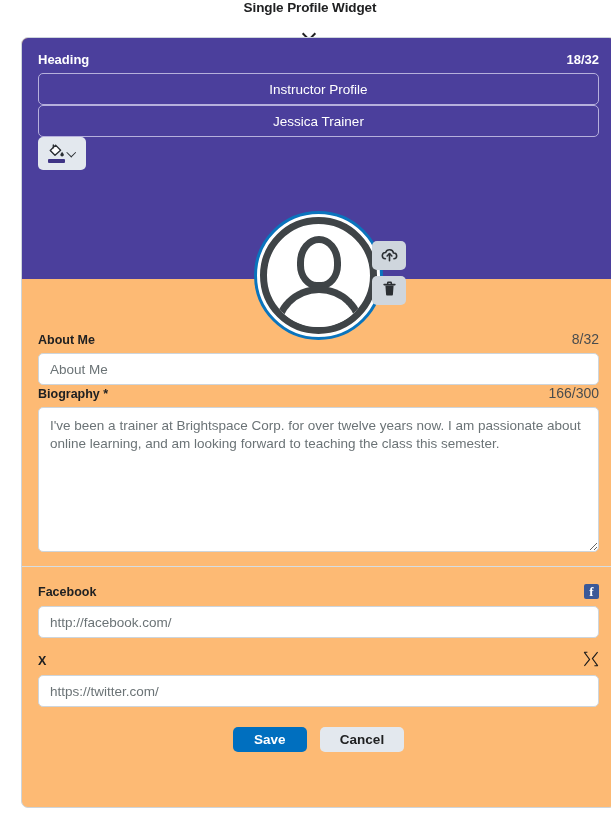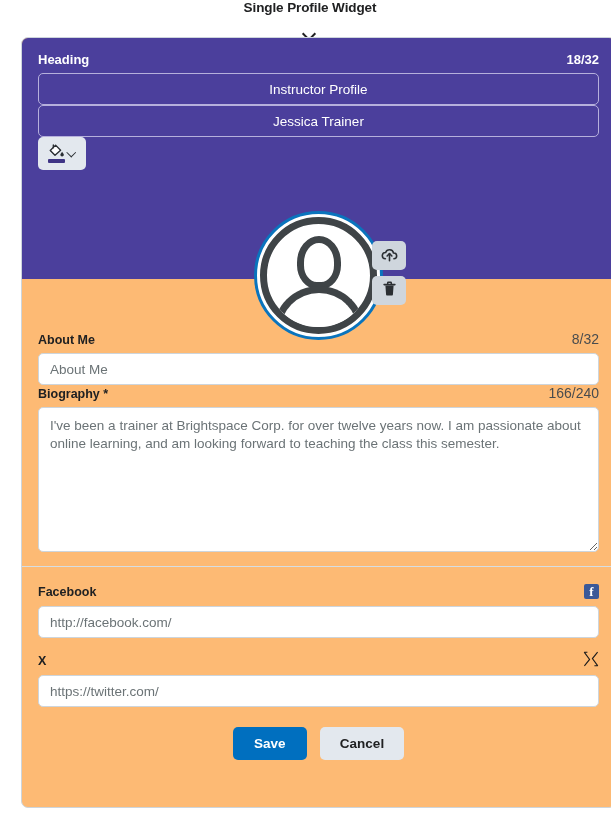--- a/index.html
+++ b/index.html
@@ -299,21 +299,21 @@
   }
 
   
   .footer-actions {
     display: flex;
     justify-content: center;
     gap: 13px;
     padding: 6px 0 0 0;
   }
   .btn {
-    height: 33px;
+    height: 25px;
     min-width: 74px;
     border: none;
     border-radius: 5px;
     font-size: 13.5px;
     font-weight: bold;
     font-family: "Liberation Sans", sans-serif;
     cursor: pointer;
     padding: 0 20px;
   }
   .btn-primary { background: #006fbf; color: #ffffff; }
@@ -384,21 +384,21 @@
 
   <div class="section" style="padding-top:52px;">
     <div class="label-row">
       <span class="label-dark">About Me</span>
       <span class="counter-dark">8/32</span>
     </div>
     <input class="text-input" type="text" value="About Me" style="">
 
     <div class="label-row" style="">
       <span class="label-dark">Biography *</span>
-      <span class="counter-dark">166/240</span>
+      <span class="counter-dark">166/300</span>
     </div>
     <textarea class="bio-area" style="">I've been a trainer at Brightspace Corp. for over twelve years now. I am passionate about online learning, and am looking forward to teaching the class this semester.</textarea>
   </div>
 
   <div class="section section-divider">
     <div class="social-row">
       <div class="social-label-row">
         <span class="label-dark">Facebook</span>
         <span class="fb-icon">f</span>
       </div>

